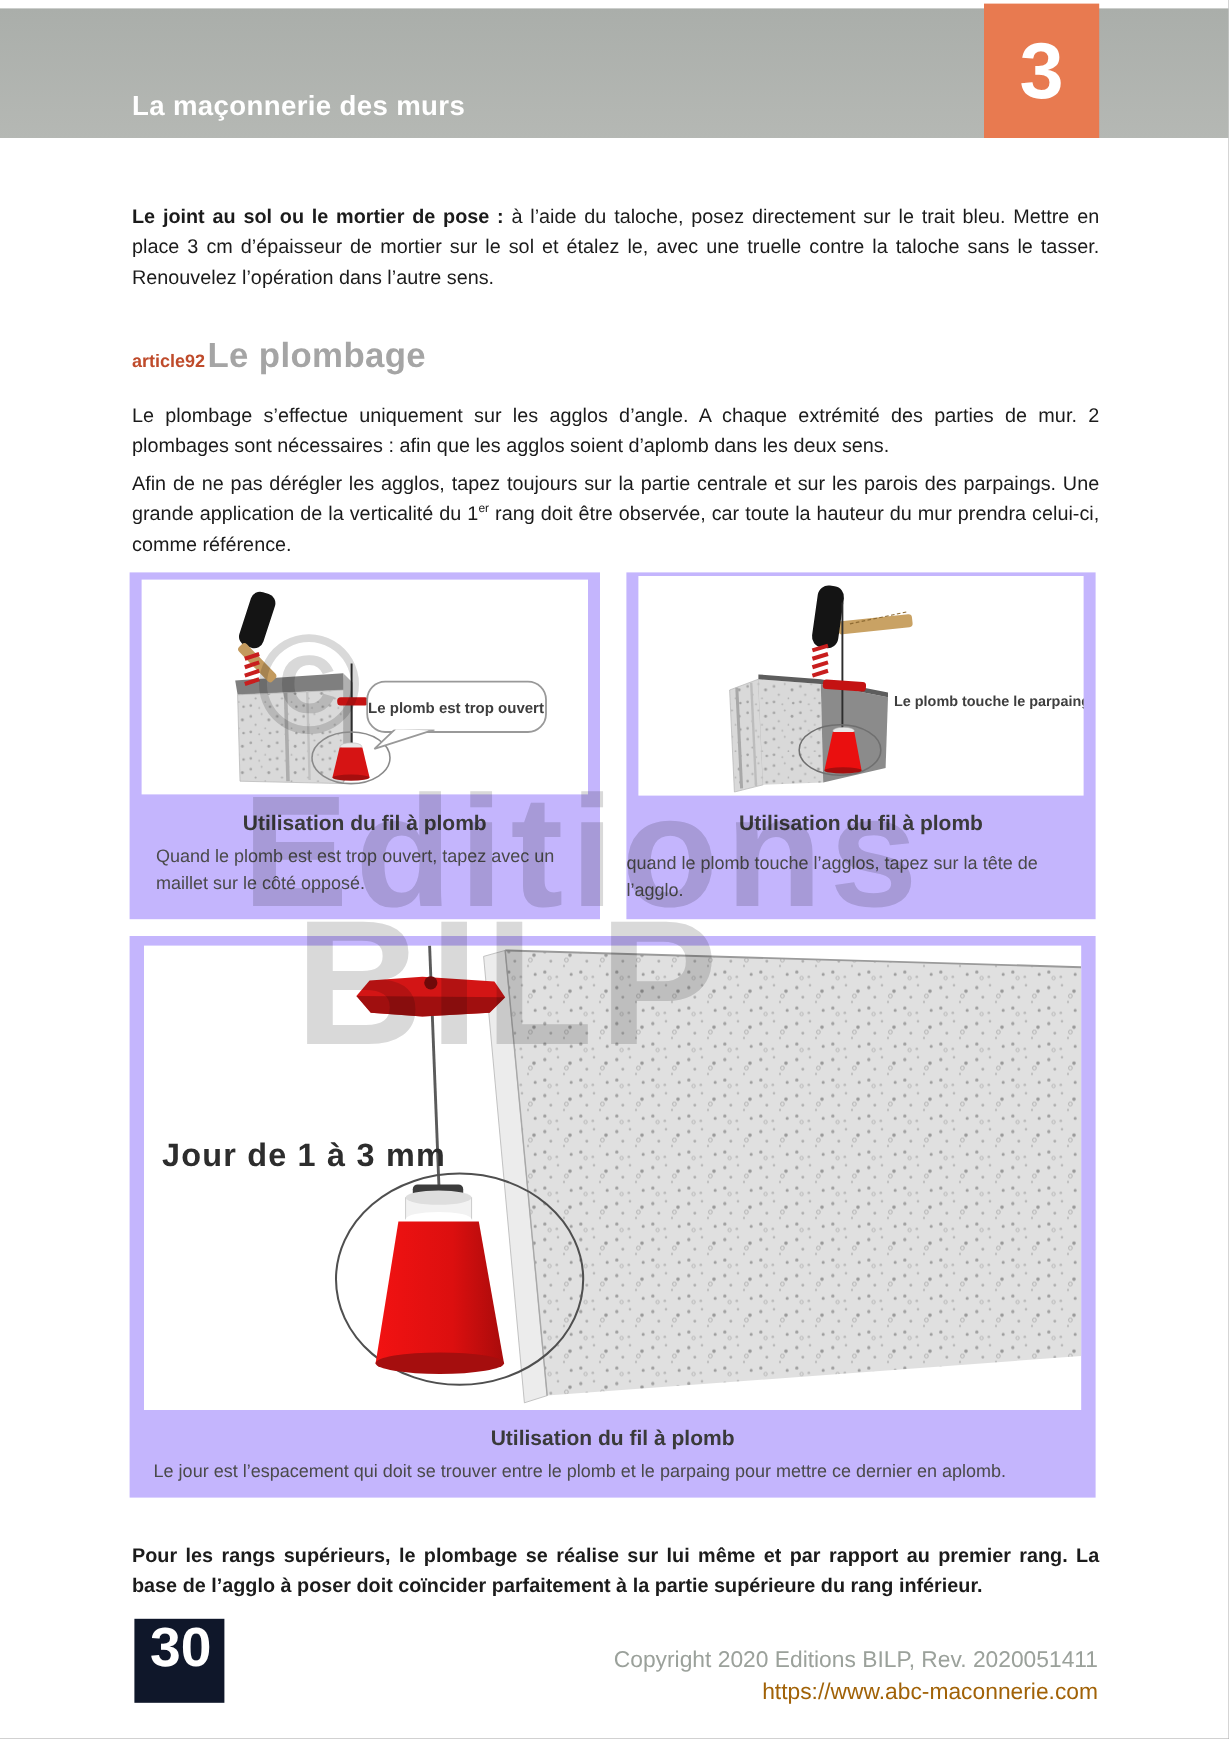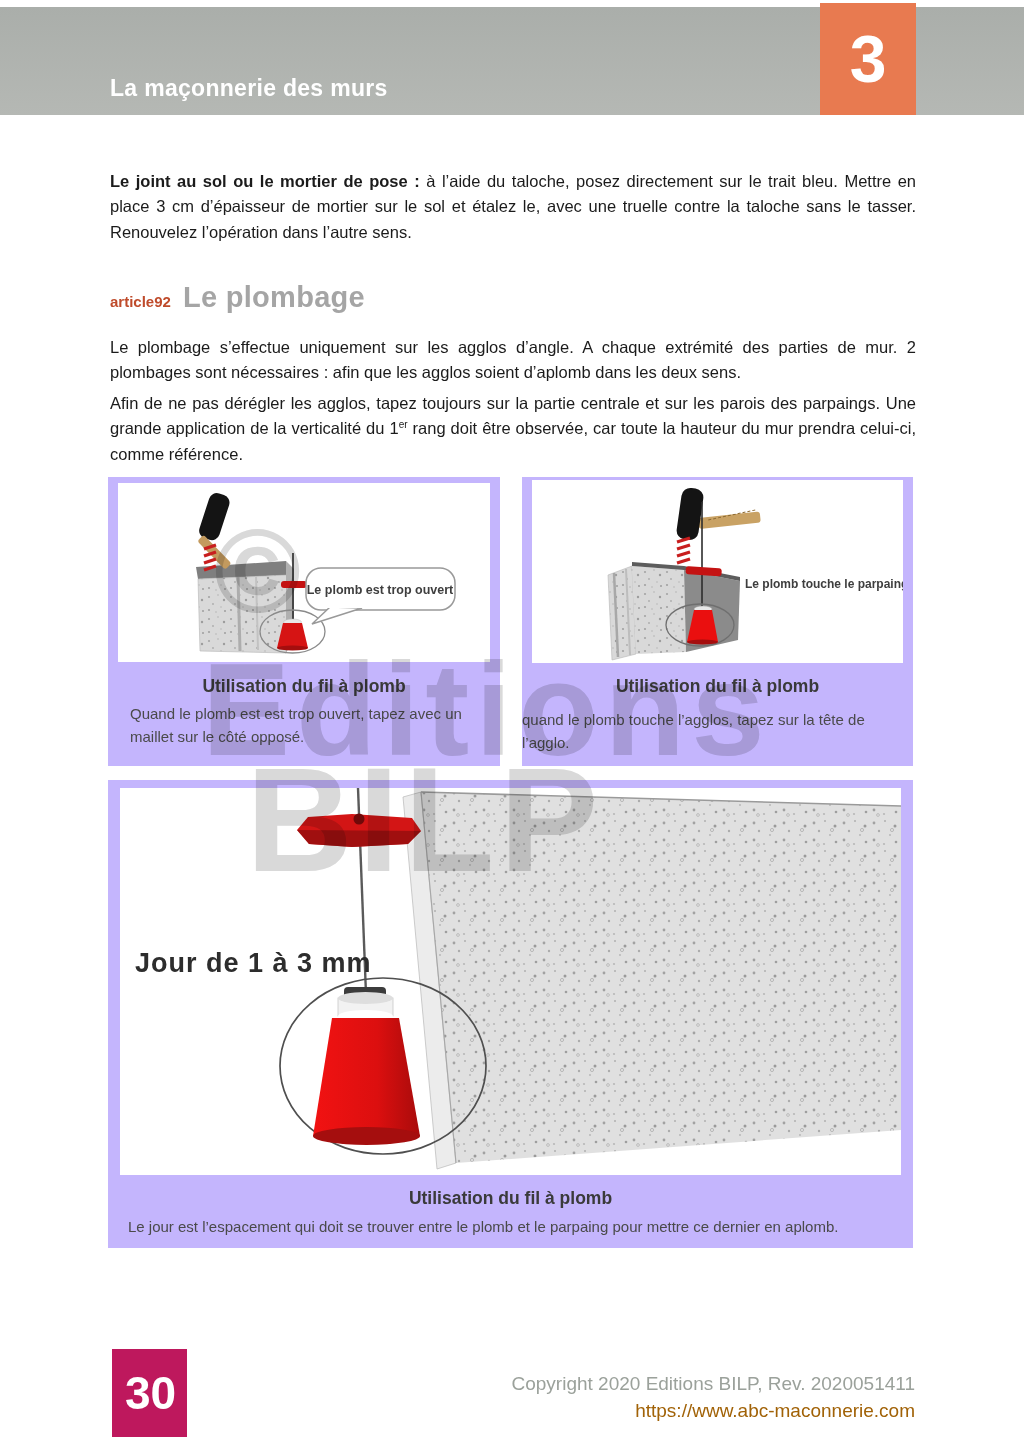--- a/index.html
+++ b/index.html
@@ -8,21 +8,21 @@
   
   .band{position:absolute;left:0;top:7px;width:1024px;height:108px;
         background:linear-gradient(#aaaeaa,#b5b8b4);}
   .band-title{position:absolute;left:110px;top:68px;font-size:23px;font-weight:bold;color:#ffffff;letter-spacing:.3px;}
   .chapter{position:absolute;left:820px;top:3px;width:96px;height:112px;background:#e87a50;
            display:flex;align-items:center;justify-content:center;}
   .chapter span{color:#ffffff;font-size:66px;font-weight:bold;line-height:1;}
   
   .para{position:absolute;left:110px;width:806px;font-size:16.5px;line-height:1.56;text-align:justify;color:#1b1b1b;}
   .intro{top:152px;}
-  .heading{position:absolute;left:110px;top:281px;display:flex;align-items:baseline;gap:12px;}
+  .heading{position:absolute;left:110px;top:281px;display:flex;align-items:baseline;gap:2px;}
   .article-tag{font-size:15px;font-weight:bold;color:#bf4b2b;}
   .section-title{font-size:29px;font-weight:bold;color:#a5a5a5;letter-spacing:.3px;}
   .p1{top:318px;}
   .p2{top:374px;}
   sup{font-size:10px;}
   
   .figbox{position:absolute;background:#c4b5fd;}
   .figbox .imgarea{position:absolute;background:#ffffff;}
   .figcap{position:absolute;width:100%;text-align:center;font-size:17.5px;font-weight:bold;color:#3a3a3a;}
   .figdesc{position:absolute;font-size:15px;color:#4a4a4a;line-height:1.5;}
@@ -33,22 +33,22 @@
   .box-right{left:522px;top:477px;width:391px;height:289px;}
   .box-right .imgarea{left:10px;top:3px;width:371px;height:183px;}
   .box-right .figcap{top:199px;}
   .box-right .figdesc{left:0;top:232px;width:100%;}
   .box-big{left:108px;top:780px;width:805px;height:468px;}
   .box-big .imgarea{left:12px;top:8px;width:781px;height:387px;}
   .box-big .figcap{top:408px;}
   .box-big .figdesc{left:20px;top:436px;width:760px;text-align:left;}
   .closing{top:1268px;font-weight:bold;}
   
-  .pagenum{position:absolute;left:112px;top:1349px;width:75px;height:88px;background:#be185d;
-           display:flex;align-items:center;}
+  .pagenum{position:absolute;left:112px;top:1349px;width:75px;height:70px;background:#0f172a;
+           display:flex;align-items:flex-start;}
   .pagenum span{color:#ffffff;font-size:46px;font-weight:bold;padding-left:13px;line-height:1;}
   .footer-right{position:absolute;right:109px;top:1371px;text-align:right;font-size:19px;line-height:1.4;color:#9ba19b;}
   .footer-right a{color:#a16207;text-decoration:none;}
   
   .watermark{position:absolute;left:0;top:0;width:1024px;height:1449px;pointer-events:none;z-index:40;
              mix-blend-mode:multiply;color:#d9d9d9;font-weight:bold;}
   .wm-c{position:absolute;left:214px;top:512px;font-size:118px;line-height:1;}
   .wm-ed{position:absolute;left:202px;top:644px;font-size:132px;line-height:1;letter-spacing:6px;}
   .wm-bilp{position:absolute;left:199px;top:746px;font-size:148px;line-height:1;letter-spacing:5px;margin-left:47px;}
   svg{display:block;}
@@ -230,20 +230,21 @@
           <polygon points="212,230 279,230 300,348 193,348" fill="url(#bobGrad)"></polygon>
           <ellipse cx="246.5" cy="348" rx="53.5" ry="9" fill="#a50e0e"></ellipse>
         </g>
         <text x="15" y="184" font-size="27" font-weight="bold" fill="#2d2d2d" letter-spacing="1">Jour de 1 à 3 mm</text>
       </svg>
     </div>
     <div class="figcap">Utilisation du fil à plomb</div>
     <div class="figdesc">Le jour est l’espacement qui doit se trouver entre le plomb et le parpaing pour mettre ce dernier en aplomb.</div>
   </div>
 
+  <p class="para closing">Pour les rangs supérieurs, le plombage se réalise sur lui même et par rapport au premier rang. La base de l’agglo à poser doit coïncider parfaitement à la partie supérieure du rang inférieur.</p>
 
   <div class="pagenum">
     <span>30</span>
   </div>
   <div class="footer-right">
     <div>Copyright 2020 Editions BILP, Rev. 2020051411</div>
     <a href="#">https://www.abc-maconnerie.com</a>
   </div>
 
   <div class="watermark">

